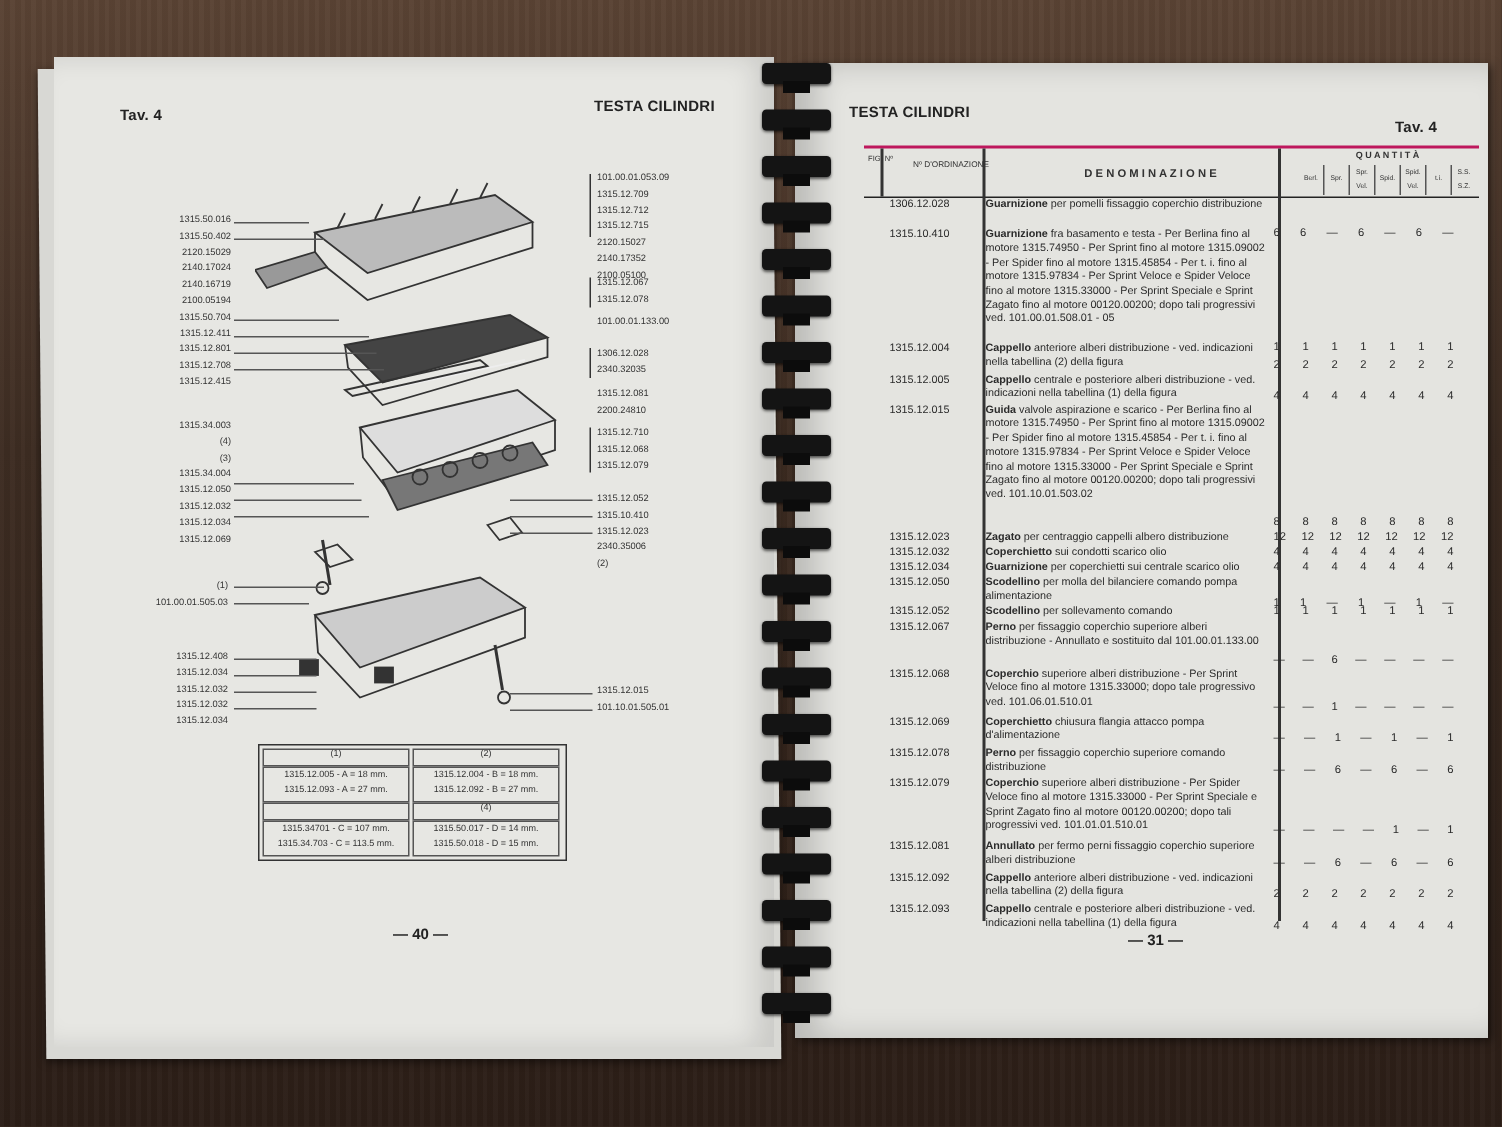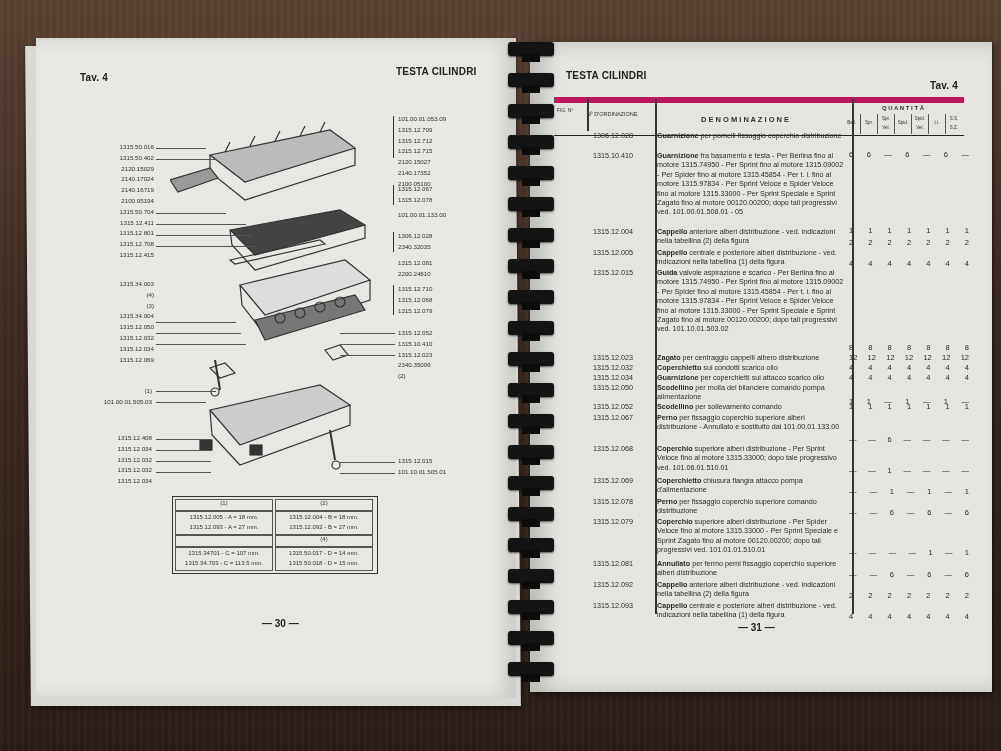--- a/index.html
+++ b/index.html
@@ -18,40 +18,40 @@
   .spine{position:absolute;left:508px;top:36px;width:46px;height:660px;}
   .ring{position:absolute;left:0;width:46px;height:14px;background:#141414;border-radius:3px;box-shadow:0 1px 2px rgba(0,0,0,.6);}
   .ring::after{content:"";position:absolute;left:14px;top:12px;width:18px;height:8px;background:#0c0c0c;}
   .labels{position:absolute;font-size:6.2px;color:#333;line-height:10.8px;}
   .labels div{white-space:nowrap;}
   .leader{position:absolute;height:1px;background:#555;}
   .bracket{position:absolute;width:3px;border-left:1px solid #333;}
   .drawing{position:absolute;left:170px;top:110px;width:210px;height:380px;}
   .legend{position:absolute;left:172px;top:496px;width:204px;height:76px;border:1.5px solid #333;font-size:6px;color:#333;}
   .legend .cell{position:absolute;border:1px solid #555;text-align:center;}
-  .th-row{position:absolute;left:554px;top:97px;width:410px;height:32px;border-top:6px solid #be185d;border-bottom:1.5px solid #222;}
+  .th-row{position:absolute;left:576px;top:97px;width:410px;height:32px;border-top:2px solid #be185d;border-bottom:1.5px solid #222;}
   .col-line{position:absolute;width:1.5px;background:#333;}
   .rows{position:absolute;left:565px;top:131px;width:410px;}
   .row{position:absolute;left:0;width:410px;font-size:7.2px;line-height:9.4px;color:#2b2b2b;}
   .row .code{position:absolute;left:28px;width:70px;}
   .row .desc{position:absolute;left:92px;width:190px;}
   .row .desc b{font-weight:bold;}
   .row .qty{position:absolute;left:284px;width:120px;display:flex;justify-content:space-between;font-size:7.5px;}
   .qhead{position:absolute;font-size:5px;color:#333;text-align:center;}
 </style>
 </head>
 <body>
 
 <div class="grain"></div>
 <div class="stack"></div>
 
 <div class="page-left">
   <div class="hdr" style="left:44px;top:34px;">Tav. 4</div>
   <div class="hdr" style="left:360px;top:28px;">TESTA CILINDRI</div>
-  <div class="pnum" style="left:226px;top:580px;">— 30 —</div>
+  <div class="pnum" style="left:226px;top:580px;">— 40 —</div>
 </div>
 
 <svg class="drawing" viewBox="0 0 210 380">
   <g fill="none" stroke="#333" stroke-width="1.2">
     <path d="M40 45 L160 20 L185 38 L75 72 Z" fill="#bbb"></path>
     <path d="M40 45 L40 62 L75 90 L185 55 L185 38"></path>
     <path d="M55 42 l5 -10 M80 36 l5 -10 M105 31 l5 -10 M130 26 l5 -10 M150 22 l5 -10"></path>
     <path d="M0 70 l40 -12 l8 10 l-40 14 z" fill="#999"></path>
     <path d="M60 120 L170 100 L195 115 L85 145 Z" fill="#444"></path>
     <path d="M60 120 L62 135 L85 160 L195 128 L195 115"></path>
@@ -197,21 +197,21 @@
   </div>
   <div class="cell" style="left:102px;top:50px;width:96px;height:22px;line-height:10px;">
     <div>1315.50.017 - D = 14 mm.</div>
     <div>1315.50.018 - D = 15 mm.</div>
   </div>
 </div>
 
 <div class="page-right">
   <div class="hdr" style="left:36px;top:28px;">TESTA CILINDRI</div>
   <div class="hdr" style="left:400px;top:38px;">Tav. 4</div>
-  <div class="pnum" style="left:208px;top:580px;">— 31 —</div>
+  <div class="pnum" style="left:222px;top:580px;">— 31 —</div>
 </div>
 
 <div class="th-row">
   <div class="qhead" style="left:0;top:4px;width:22px;">FIG. Nº</div>
   <div class="qhead" style="left:24px;top:8px;width:68px;font-size:5.5px;">Nº D'ORDINAZIONE</div>
   <div class="qhead" style="left:96px;top:12px;width:190px;font-size:7.5px;font-weight:bold;">D E N O M I N A Z I O N E</div>
   <div class="qhead" style="left:290px;top:2px;width:118px;font-size:6px;font-weight:bold;">Q U A N T I T À</div>
   <div style="position:absolute;left:290px;top:11px;width:118px;display:flex;">
     <div class="qhead" style="position:static;flex:1;font-size:4.5px;border-right:1px solid #555;height:20px;line-height:18px;">Berl.</div>
     <div class="qhead" style="position:static;flex:1;font-size:4.5px;border-right:1px solid #555;height:20px;line-height:18px;">Spr.</div>
@@ -313,21 +313,21 @@
         <span>4</span>
         <span>4</span>
         <span>4</span>
         <span>4</span>
         <span>4</span>
         <span>4</span>
       </span>
   </div>
   <div class="row" style="top:242px;">
     <span class="code">1315.12.034</span>
-    <span class="desc"><b>Guarnizione</b><span> per coperchietti sui attacco scarico olio</span></span>
+    <span class="desc"><b>Guarnizione</b><span> per coperchietti sui centrale scarico olio</span></span>
     <span class="qty">
         <span>4</span>
         <span>4</span>
         <span>4</span>
         <span>4</span>
         <span>4</span>
         <span>4</span>
         <span>4</span>
       </span>
   </div>

